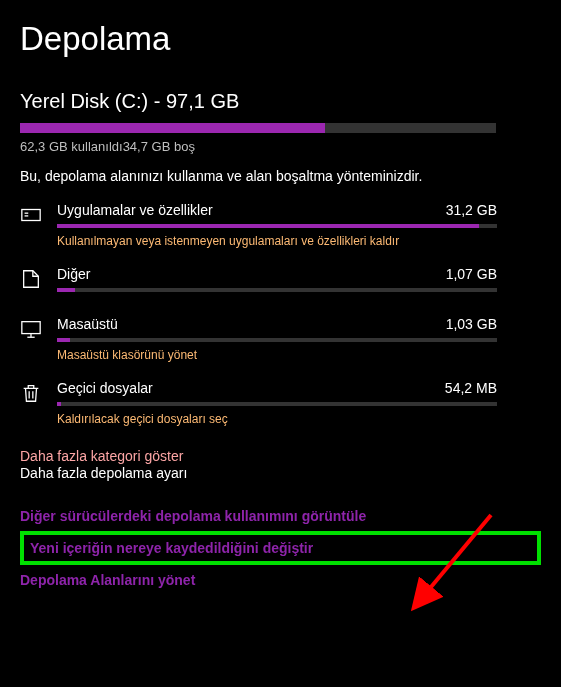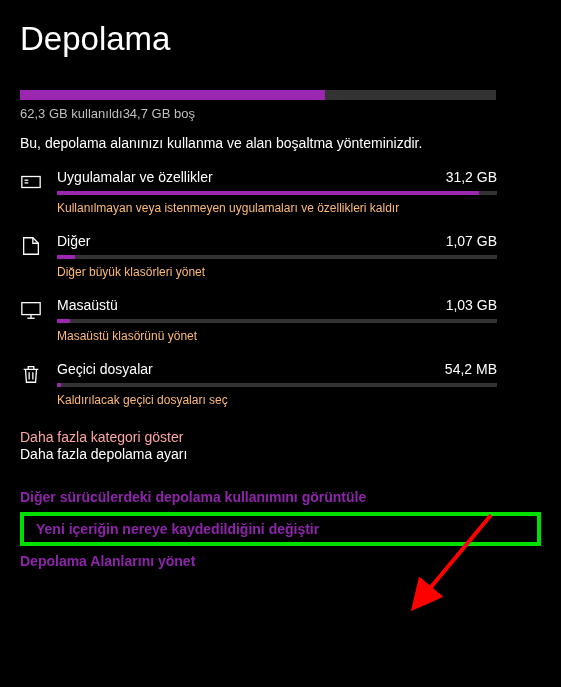--- a/index.html
+++ b/index.html
@@ -96,39 +96,40 @@
       margin-bottom: 22px;
     }
     .more-links .link {
       display: block;
       margin-bottom: 0;
       padding: 5px 0;
       font-weight: bold;
     }
     .highlight-box {
       border: 4px solid #00e000;
-      padding: 5px 12px;
+      padding: 5px 6px;
       margin: 2px 0;
     }
     .arrow {
       position: absolute;
       right: 60px;
       top: 510px;
       pointer-events: none;
     }
     svg { display: block; }
   </style>
 </head>
 <body>
 
 
 
 <h1 class="page-title">Depolama</h1>
 
 <div>
+  <div class="disk-title">Yerel Disk (C:) - 97,1 GB</div>
   <div class="main-bar">
     <div class="main-bar-fill" style="width:64%"></div>
   </div>
   <div class="usage-row">
     <span>62,3 GB kullanıldı</span>
     <span>34,7 GB boş</span>
   </div>
 </div>
 
 <div class="description">Bu, depolama alanınızı kullanma ve alan boşaltma yönteminizdir.</div>
@@ -163,21 +164,20 @@
     </svg>
   </div>
   <div class="cat-body">
     <div class="cat-head">
       <span>Diğer</span>
       <span>1,07 GB</span>
     </div>
     <div class="cat-bar">
         <div class="cat-bar-fill" style="width:4%"></div>
       </div>
-    <div class="cat-sub">Diğer büyük klasörleri yönet</div>
   </div>
 </div>
 
 
 <div class="category">
   <div class="cat-icon">
     <svg viewBox="0 0 24 24" stroke="#fff" stroke-width="1.4" fill="none">
       <rect x="2" y="4" width="20" height="13"></rect>
         <line x1="8" y1="21" x2="16" y2="21"></line>
         <line x1="12" y1="17" x2="12" y2="21"></line>

